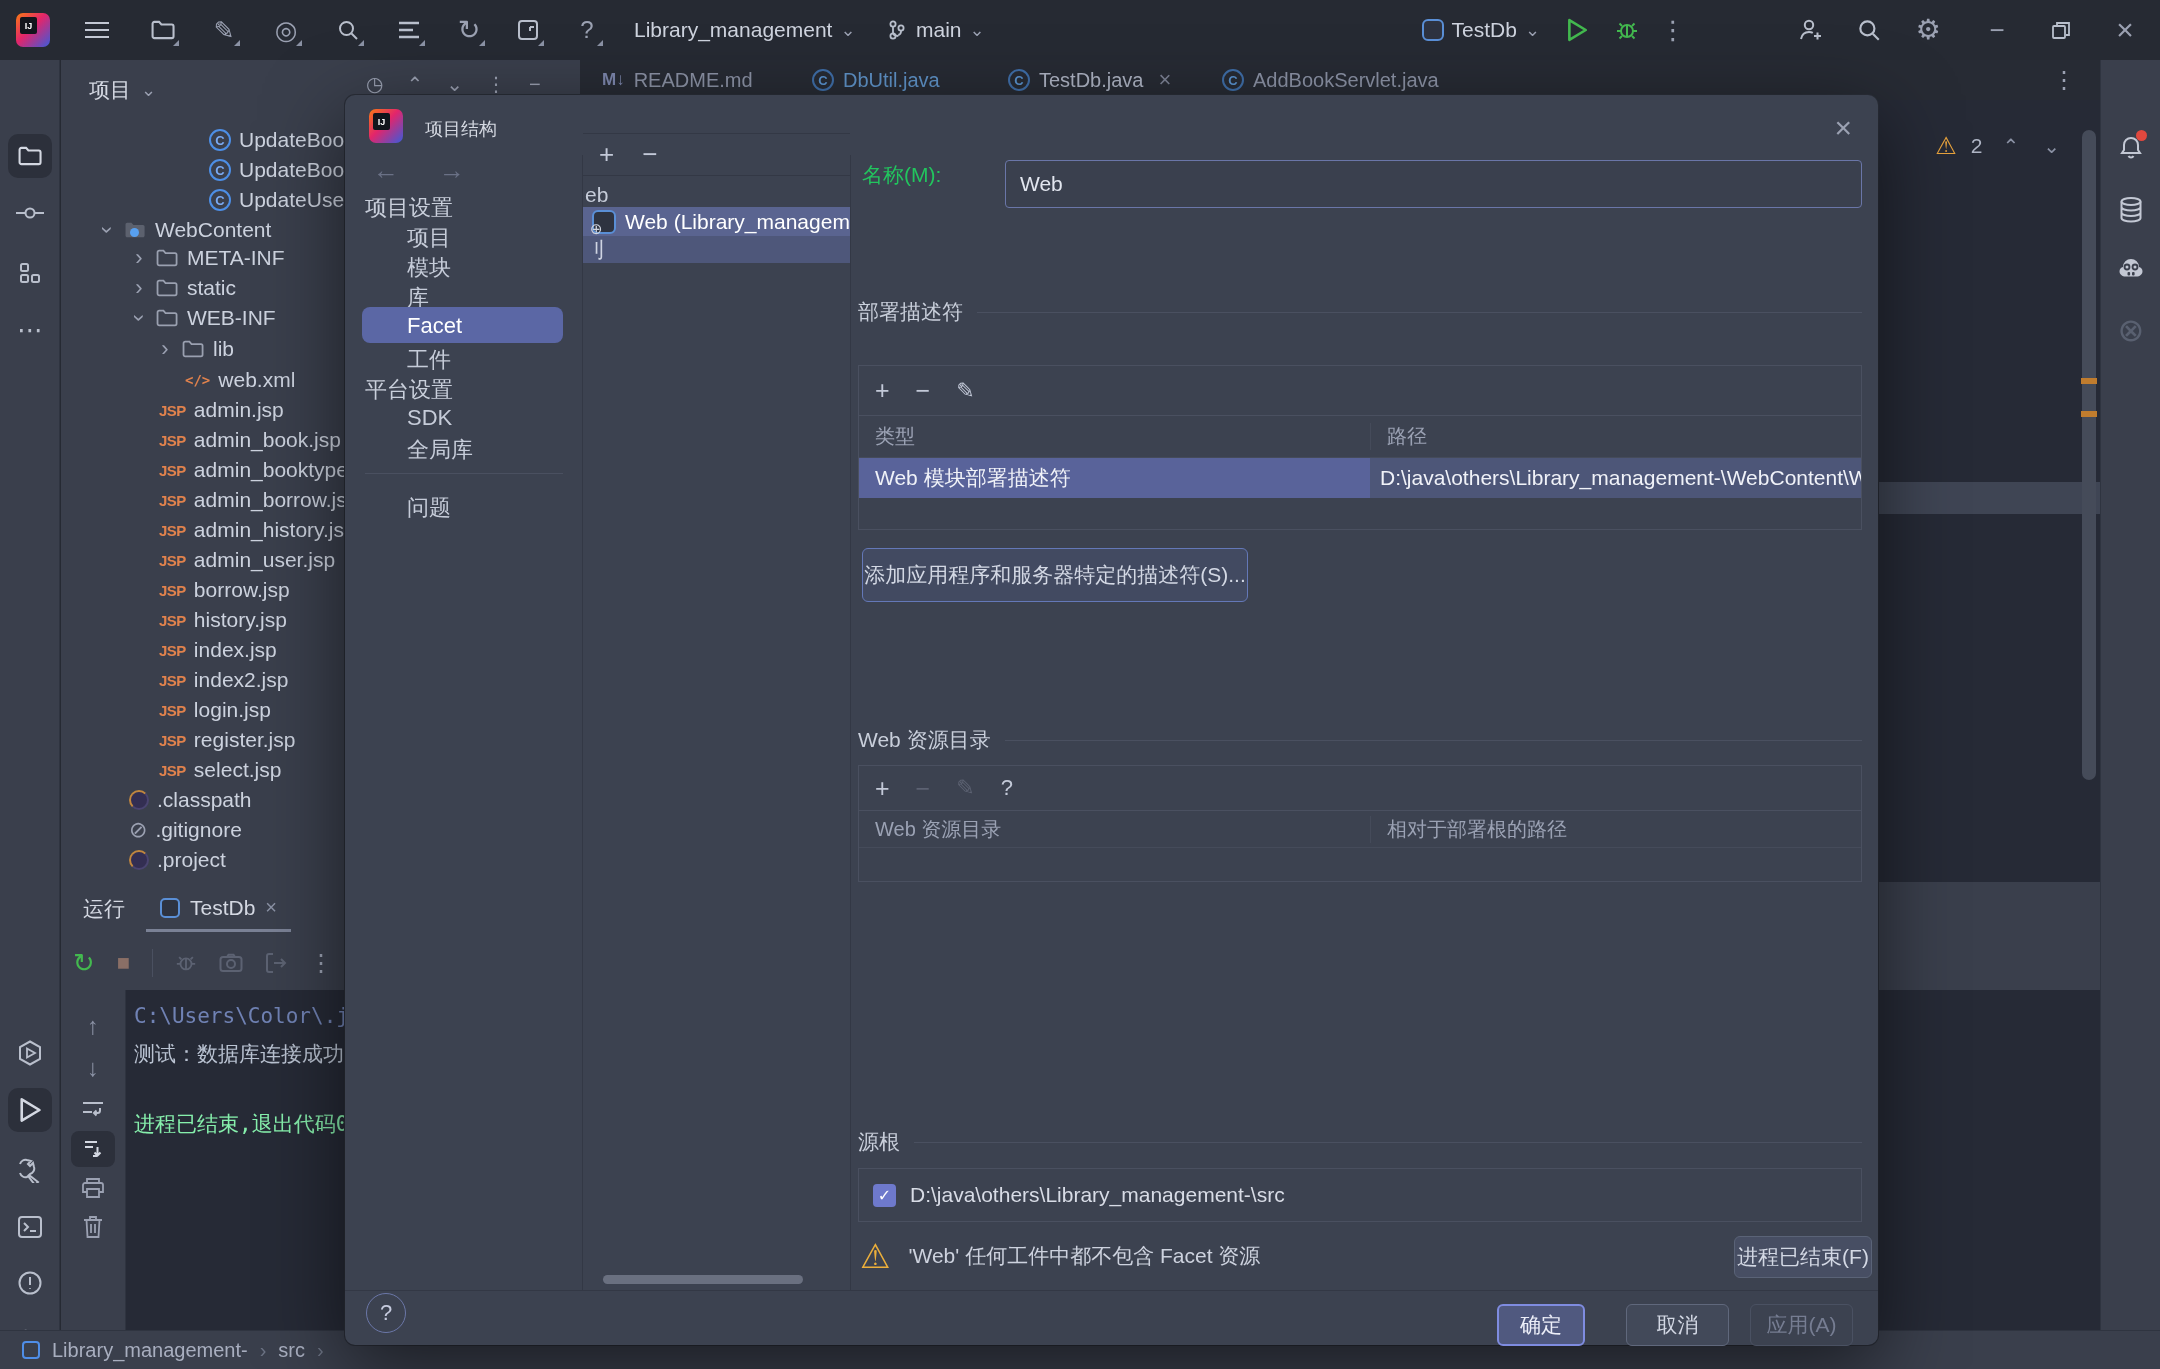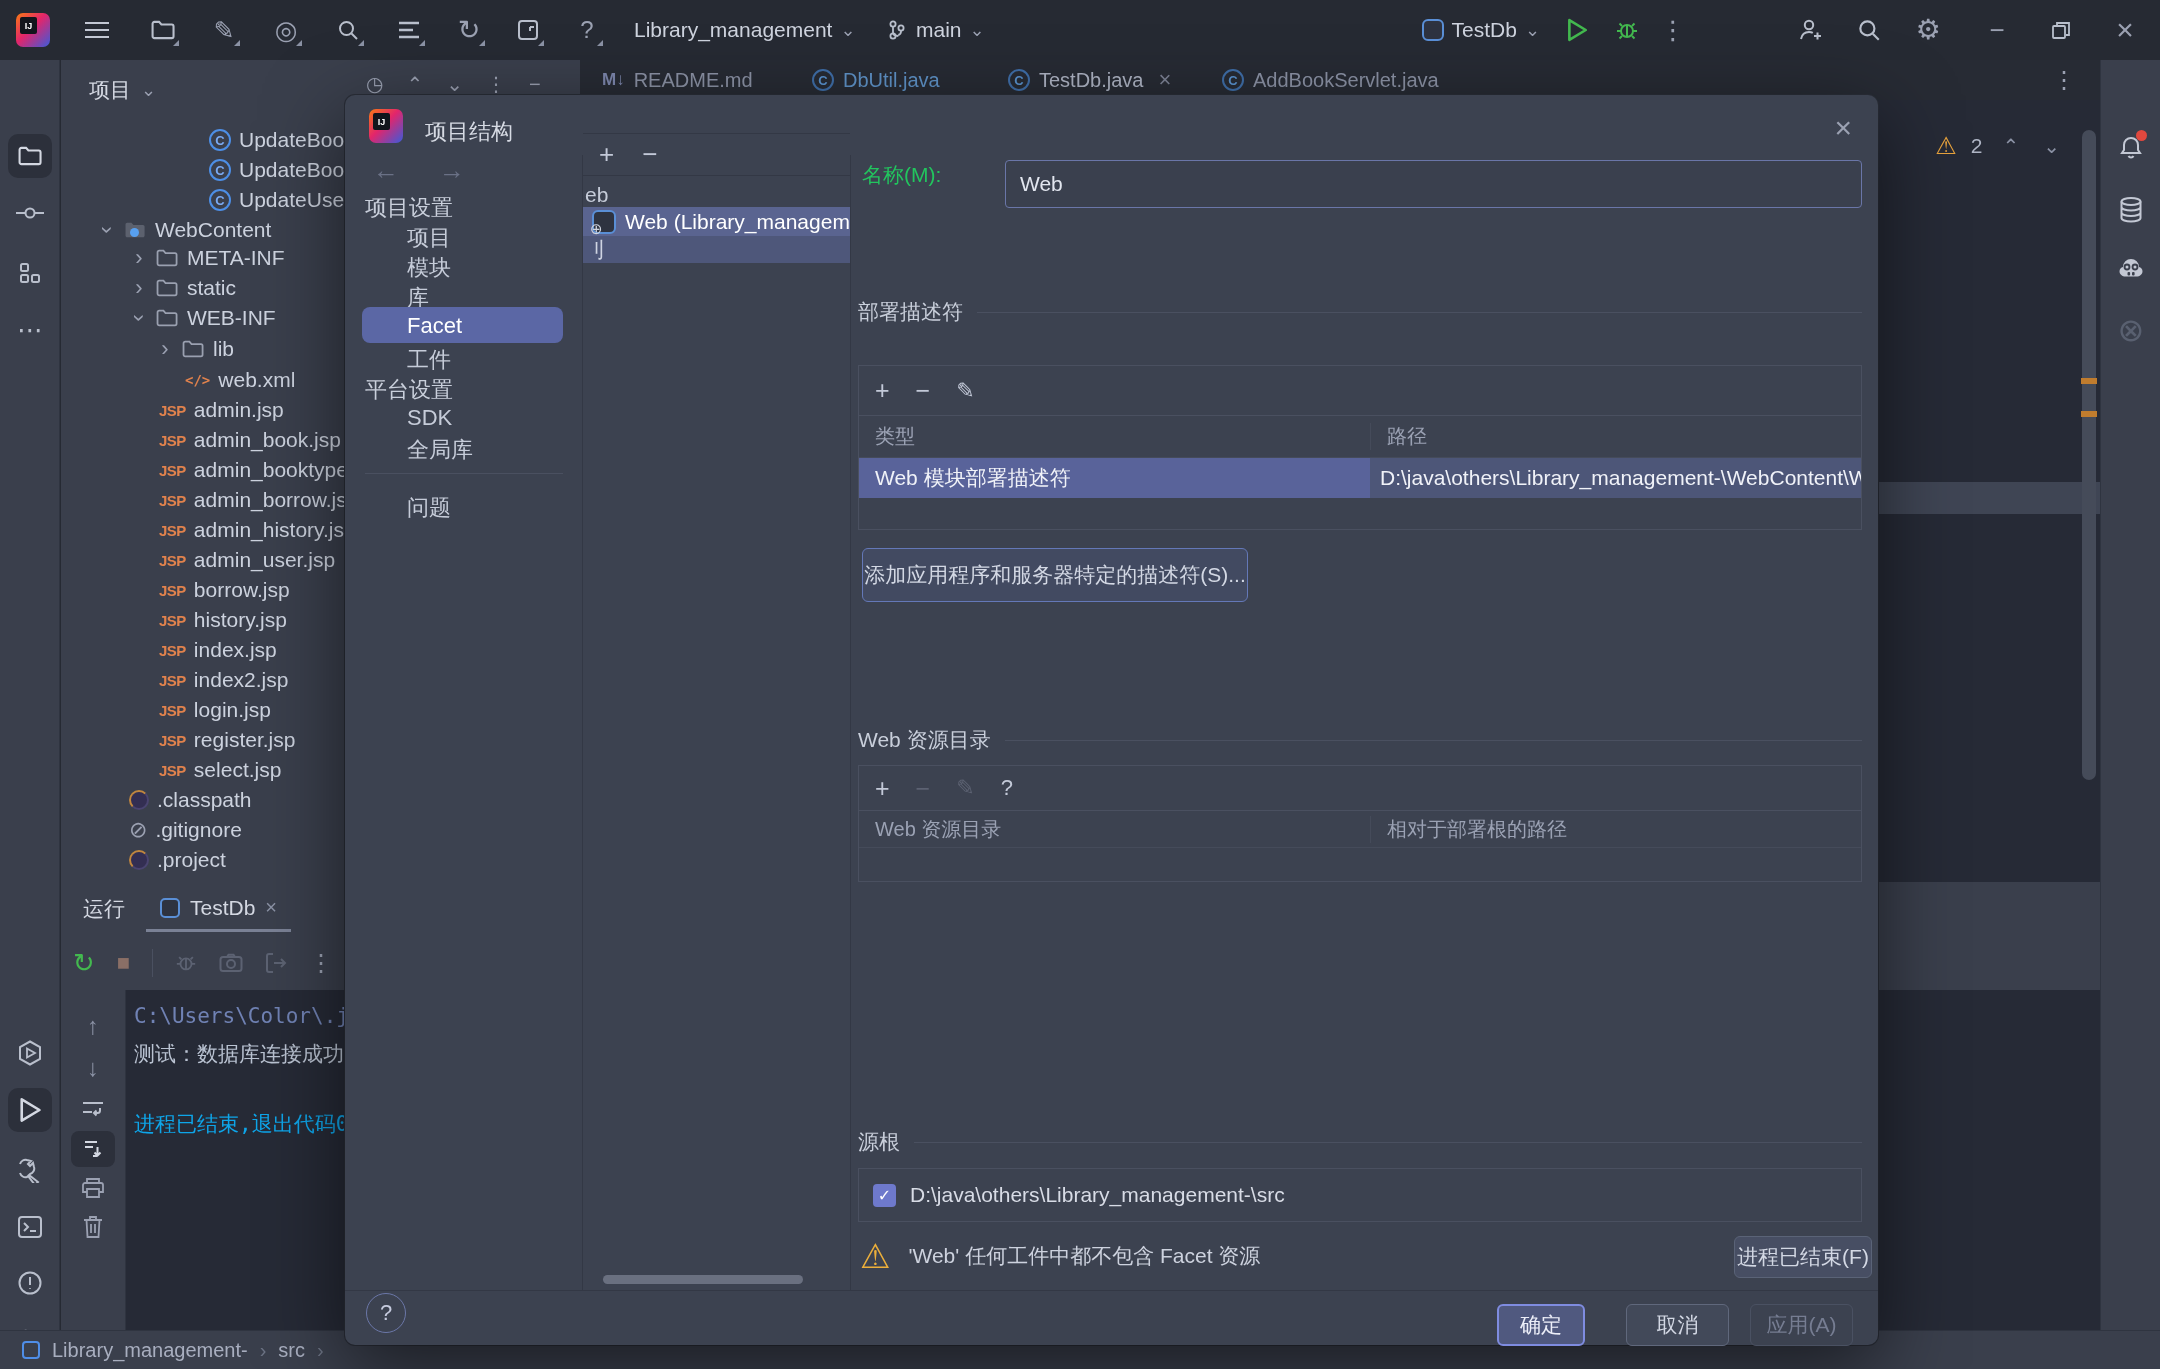--- a/index.html
+++ b/index.html
@@ -483,40 +483,40 @@
     <span class="ic" style="top:219px">
       <svg width="22" height="24" viewBox="0 0 22 24" fill="none" stroke="#9ba1b2" stroke-width="1.8">
           <path d="M2 5h18M8 5V2h6v3M4.5 5l1 17h11l1-17M9 9v9M13 9v9"></path>
         </svg>
     </span>
   </div>
 
   <div id="console">
     <div style="position:absolute;left:8px;top:14px;color:#7082b4;white-space:pre">C:\Users\Color\.j</div>
     <div style="position:absolute;left:8px;top:50px;color:#bac3d2">测试：数据库连接成功</div>
-    <div style="position:absolute;left:8px;top:120px;color:#0ea5e9">进程已结束,退出代码0</div>
+    <div style="position:absolute;left:8px;top:120px;color:#86efac">进程已结束,退出代码0</div>
   </div>
 </div>
 
 <div id="statusbar" class="abs">
   <div class="flex" style="position:absolute;left:22px;top:0;height:38px;gap:12px">
     <span style="width:18px;height:18px;border:2.5px solid #4f8ee8;border-radius:4px"></span>
     <span>Library_management-</span>
     <span class="muted">›</span>
     <span>src</span>
     <span class="muted">›</span>
   </div>
 </div>
 
 <div id="dialog" class="abs">
 
   <div class="abs logo" style="left:24px;top:14px;width:34px;height:34px">
       <i>IJ</i>
     </div>
-  <div class="abs" style="left:80px;top:22px;font-size:22px;color:#d6dae3">项目结构</div>
+  <div class="abs" style="left:80px;top:22px;font-size:18px;color:#d6dae3">项目结构</div>
   <div class="abs ic" style="right:26px;top:18px;font-size:30px">×</div>
 
   <div class="vline" style="left:237px;top:60px;height:1135px"></div>
   <div class="vline" style="left:505px;top:60px;height:1135px"></div>
 
   <div class="abs flex" style="left:28px;top:60px;gap:40px;font-size:26px;color:#6a7186">
     <span>←</span>
     <span>→</span>
   </div>
   <div class="navgroup" style="top:98px">项目设置</div>

